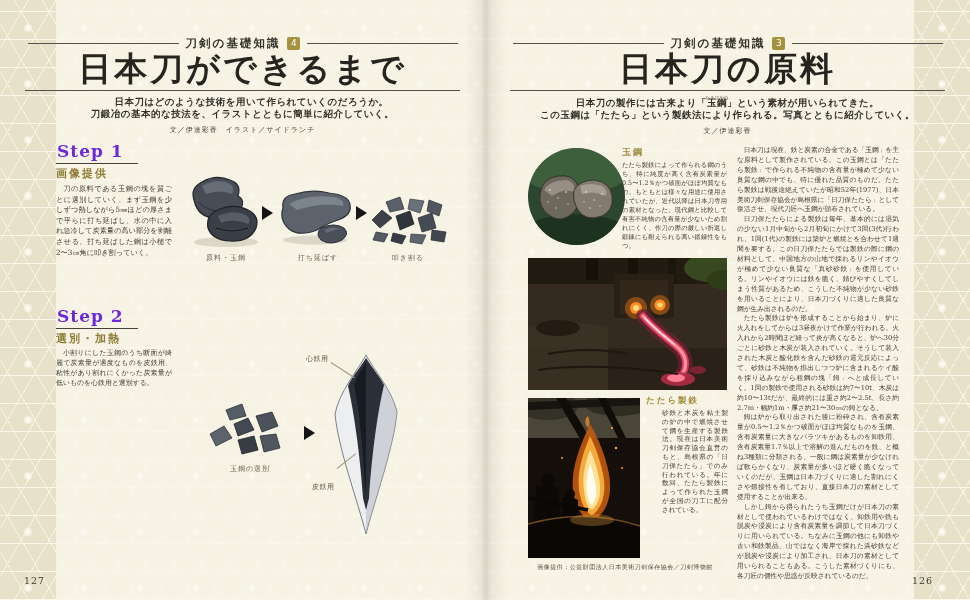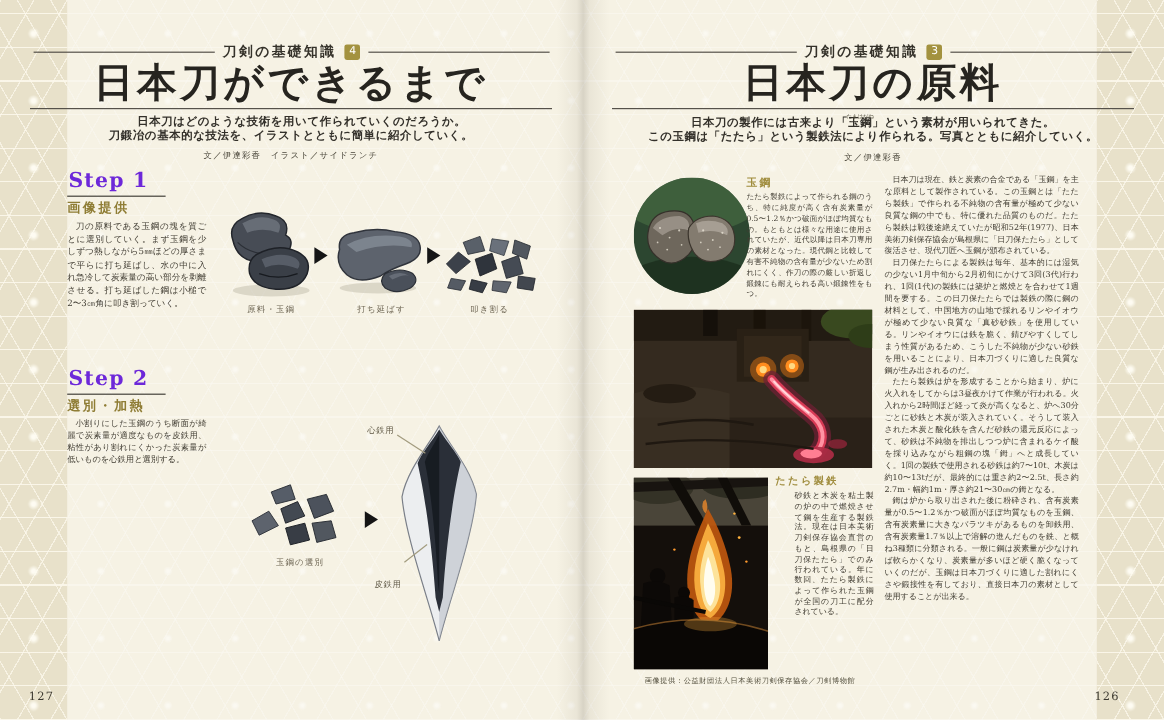--- a/index.html
+++ b/index.html
@@ -271,18 +271,19 @@
       <p style="text-indent:0;margin-left:16px;">砂鉄と木炭を粘土製の炉の中で燃焼させて鋼を生産する製鉄法。現在は日本美術刀剣保存協会直営のもと、島根県の「日刀保たたら」でのみ行われている。年に数回、たたら製鉄によって作られた玉鋼が全国の刀工に配分されている。</p>
     </div>
 
     <div class="abs photo-credit" style="left:520px;top:563px;width:210px;">画像提供：公益財団法人日本美術刀剣保存協会／刀剣博物館</div>
 
     <div class="abs bodytxt" style="left:737px;top:146px;width:162px;font-size:6.7px;line-height:9.9px;">
       <p>日本刀は現在、鉄と炭素の合金である「玉鋼」を主な原料として製作されている。この玉鋼とは「たたら製鉄」で作られる不純物の含有量が極めて少ない良質な鋼の中でも、特に優れた品質のものだ。たたら製鉄は戦後途絶えていたが昭和52年(1977)、日本美術刀剣保存協会が島根県に「日刀保たたら」として復活させ、現代刀匠へ玉鋼が頒布されている。</p>
       <p>日刀保たたらによる製鉄は毎年、基本的には湿気の少ない1月中旬から2月初旬にかけて3回(3代)行われ、1回(1代)の製鉄には築炉と燃焼とを合わせて1週間を要する。この日刀保たたらでは製鉄の際に鋼の材料として、中国地方の山地で採れるリンやイオウが極めて少ない良質な「真砂砂鉄」を使用している。リンやイオウには鉄を脆く、錆びやすくしてしまう性質があるため、こうした不純物が少ない砂鉄を用いることにより、日本刀づくりに適した良質な鋼が生み出されるのだ。</p>
       <p>たたら製鉄は炉を形成することから始まり、炉に火入れをしてからは3昼夜かけて作業が行われる。火入れから2時間ほど経って炎が高くなると、炉へ30分ごとに砂鉄と木炭が装入されていく。そうして装入された木炭と酸化鉄を含んだ砂鉄の還元反応によって、砂鉄は不純物を排出しつつ炉に含まれるケイ酸を採り込みながら粗鋼の塊「鉧」へと成長していく。1回の製鉄で使用される砂鉄は約7〜10t、木炭は約10〜13tだが、最終的には重さ約2〜2.5t、長さ約2.7m・幅約1m・厚さ約21〜30㎝の鉧となる。</p>
       <p>鉧は炉から取り出された後に粉砕され、含有炭素量が0.5〜1.2％かつ破面がほぼ均質なものを玉鋼、含有炭素量に大きなバラツキがあるものを卸鉄用、含有炭素量1.7％以上で溶解の進んだものを銑、と概ね3種類に分類される。一般に鋼は炭素量が少なければ軟らかくなり、炭素量が多いほど硬く脆くなっていくのだが、玉鋼は日本刀づくりに適した割れにくさや鍛接性を有しており、直接日本刀の素材として使用することが出来る。</p>
+      <p>しかし鉧から得られたうち玉鋼だけが日本刀の素材として使われているわけではなく、卸鉄用や銑も脱炭や浸炭により含有炭素量を調節して日本刀づくりに用いられている。ちなみに玉鋼の他にも卸鉄や古い和鉄製品、山ではなく海岸で採れた浜砂鉄などが脱炭や浸炭により加工され、日本刀の素材として用いられることもある。こうした素材づくりにも、各刀匠の個性や思惑が反映されているのだ。</p>
     </div>
 
     <div class="abs pagenum" style="left:912px;top:575px;">126</div>
   </div>
 
 </div>
 
 </body></html>

